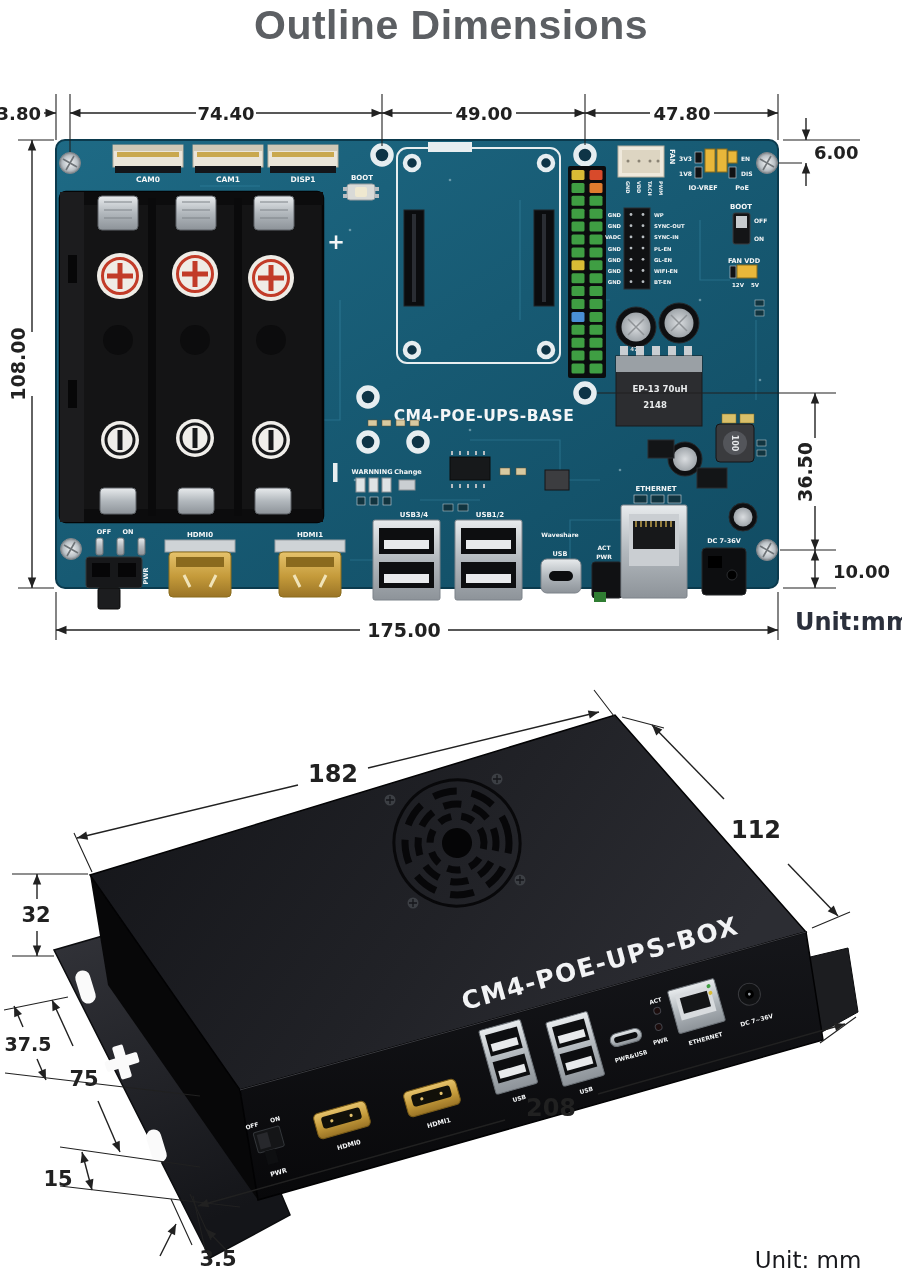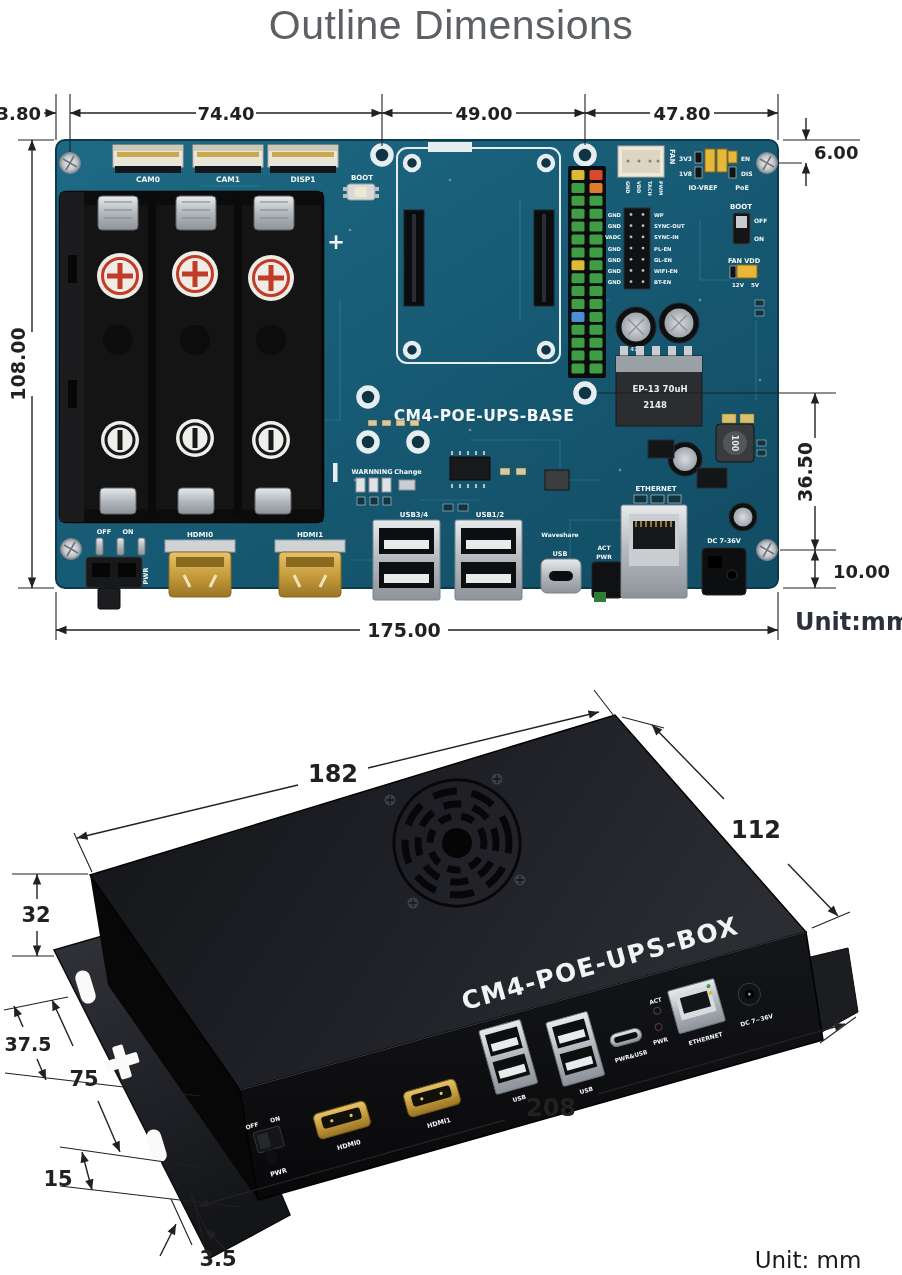--- a/index.html
+++ b/index.html
@@ -1,19 +1,19 @@
 <!DOCTYPE html>
 <html><head>
 <meta charset="utf-8">
 <style>
   html,body{margin:0;padding:0;background:#fff;}
   .stage{position:relative;width:902px;height:1275px;background:#fff;overflow:hidden;
          font-family:"Liberation Sans",sans-serif;}
   .title{position:absolute;top:2px;left:0;width:100%;text-align:center;margin:0;
-         font-size:41px;font-weight:400;color:#5c5f63;letter-spacing:.5px;
+         font-size:41px;font-weight:700;color:#5c5f63;letter-spacing:.5px;
          font-family:"Liberation Sans",sans-serif;}
   svg{position:absolute;left:0;top:0;}
   svg text{font-family:"DejaVu Sans",sans-serif;}
   .sk{fill:#f4f6f7;font-weight:bold;}
   .skd{fill:#e9ebec;font-weight:bold;}
   .dim{fill:#212121;font-weight:600;}
   .dl{stroke:#212121;stroke-width:1.4;fill:none;}
   .tick{stroke:#212121;stroke-width:1.1;fill:none;}
   .unit{fill:#2b303c;font-weight:bold;}
 </style>

